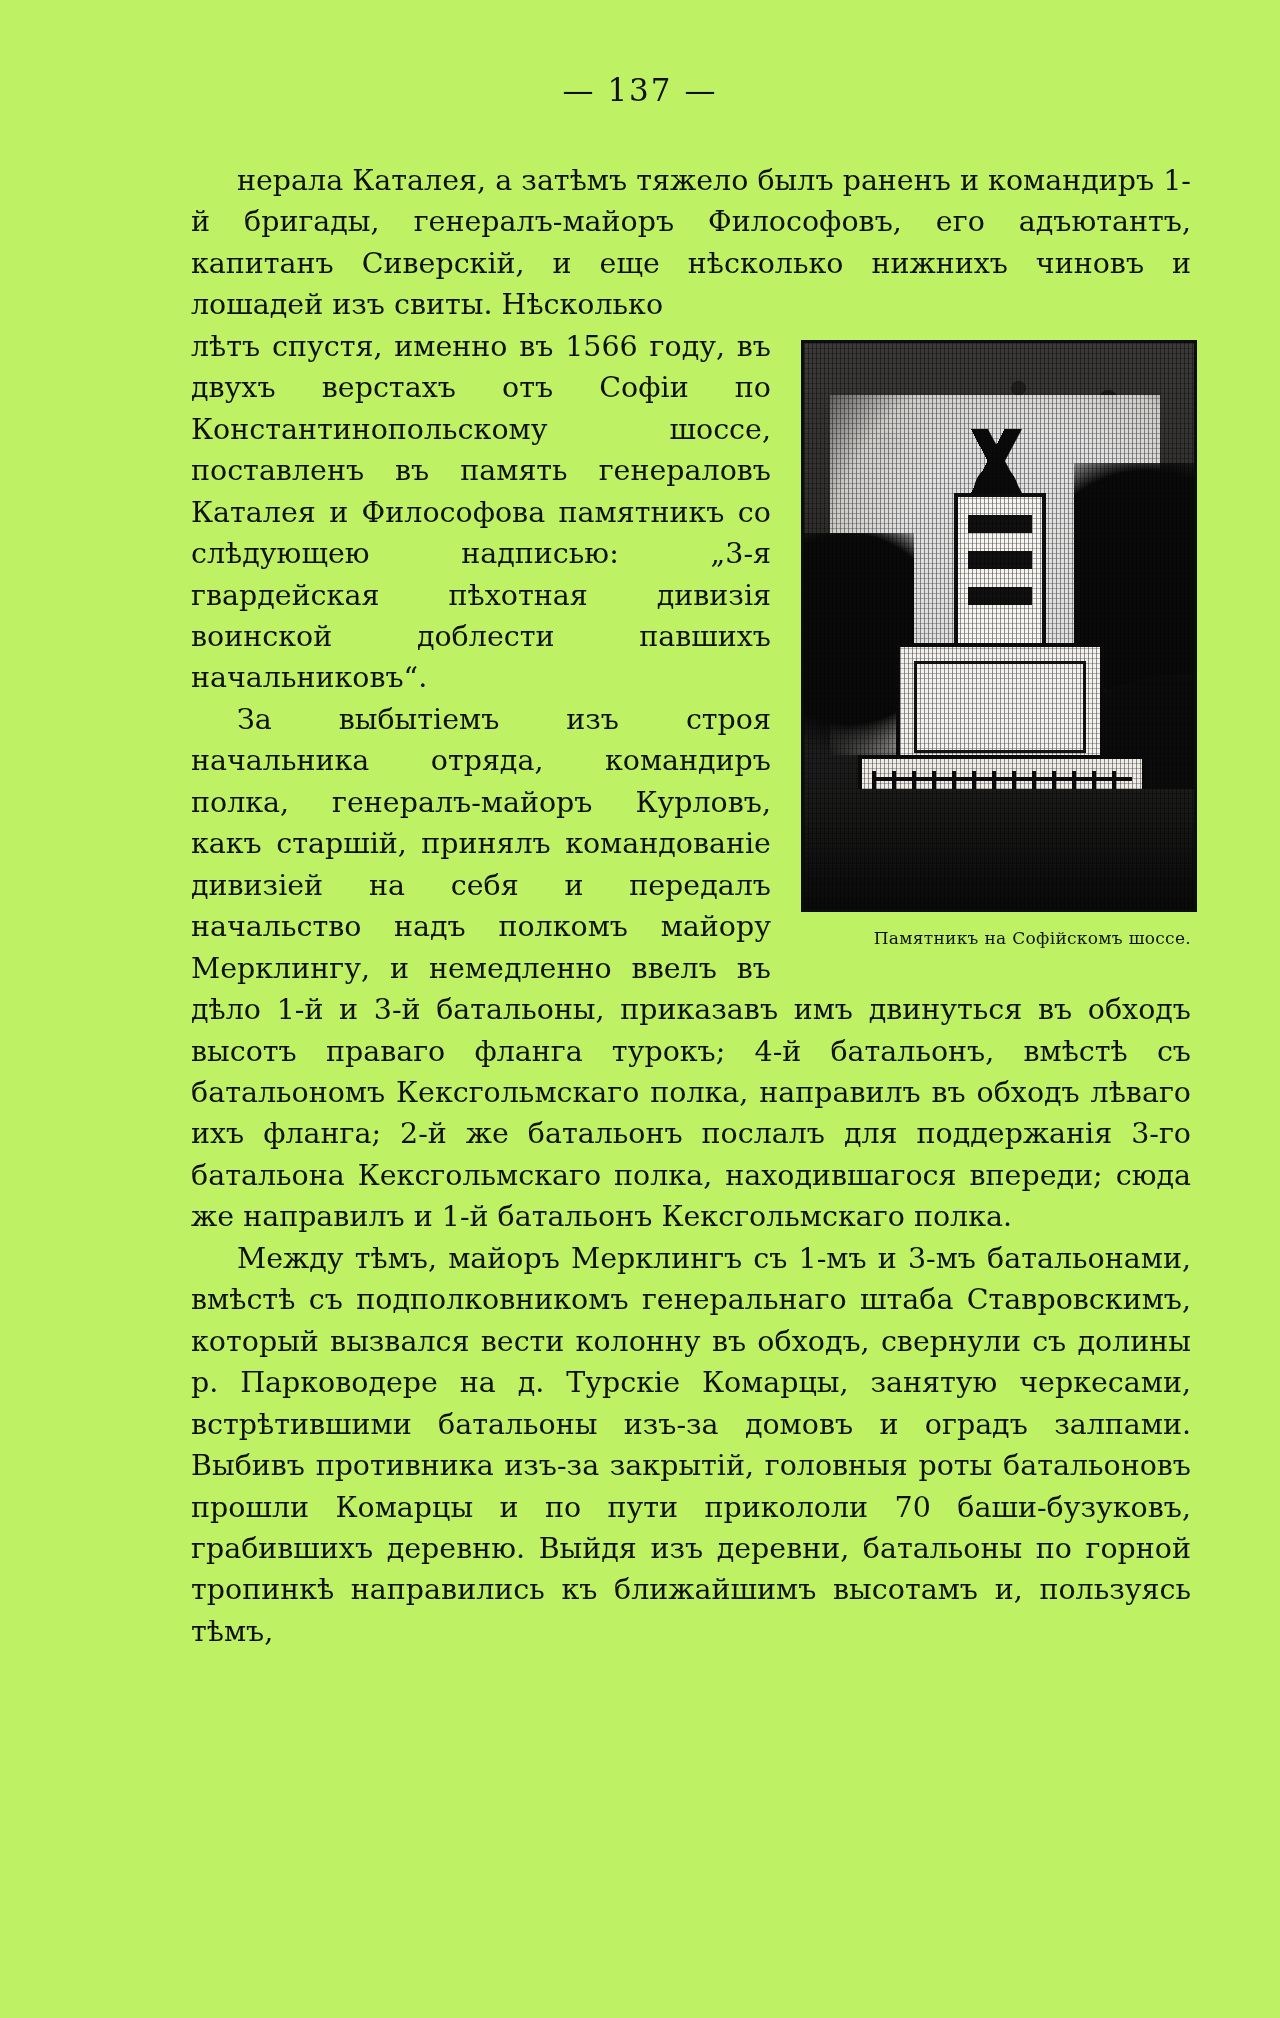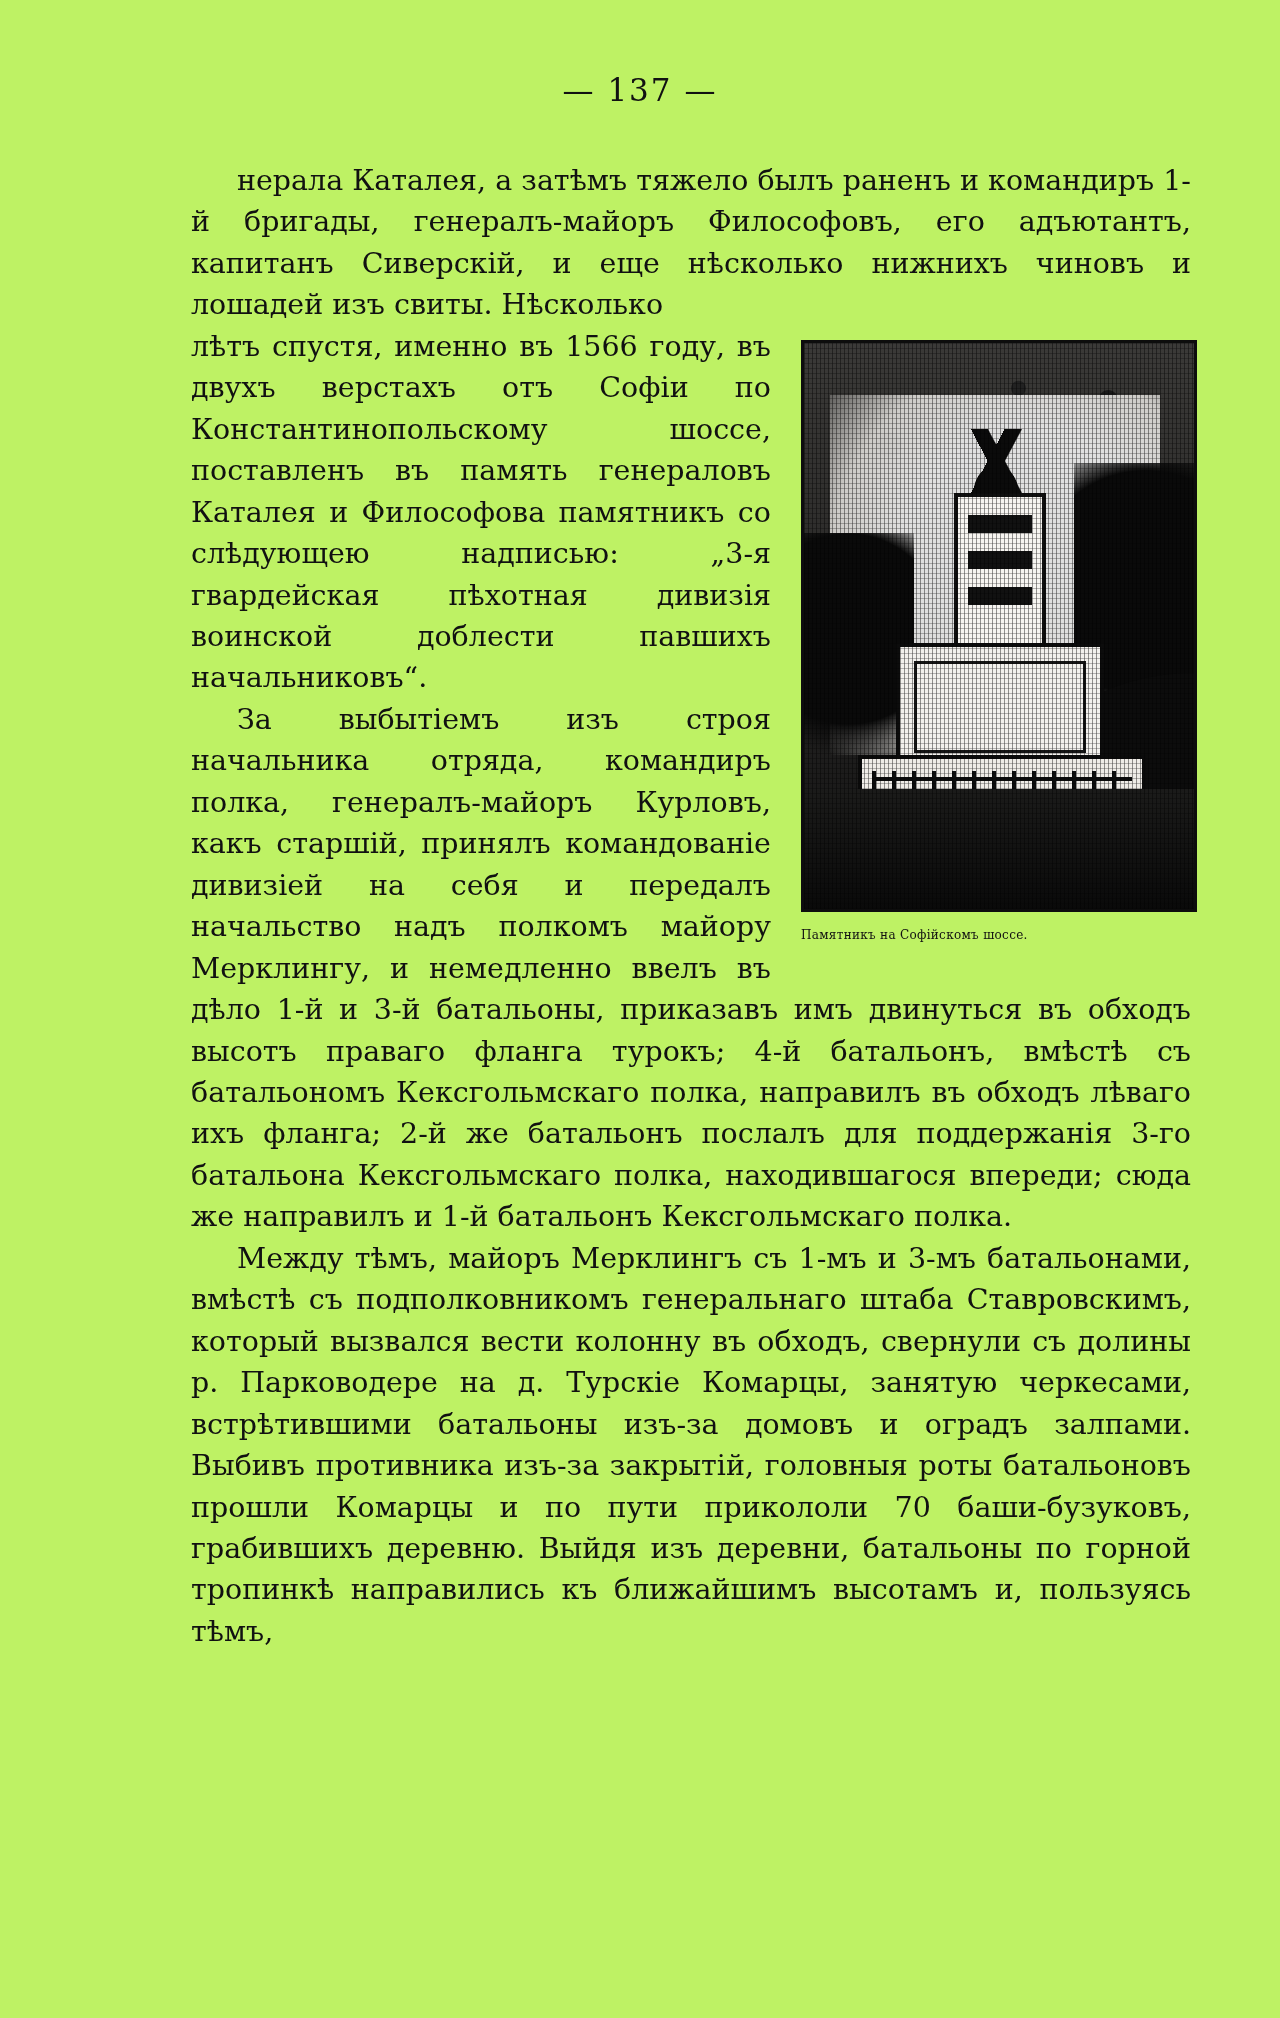--- a/index.html
+++ b/index.html
@@ -52,22 +52,22 @@
   .figure-box {
     width: 390px;
     height: 566px;
     border: 3px solid #0d0d0d;
     background: #f6f5f3;
     position: relative;
     overflow: hidden;
   }
   .fig-caption {
     margin-top: 16px;
-    font-size: 12px;
-    text-align: left;
+    font-size: 17px;
+    text-align: right;
     letter-spacing: 0.3px;
     color: #111;
     font-family: "DejaVu Serif", serif;
   }
   
   .eng {
     position: absolute;
     inset: 0;
   }
   .eng .sky {

